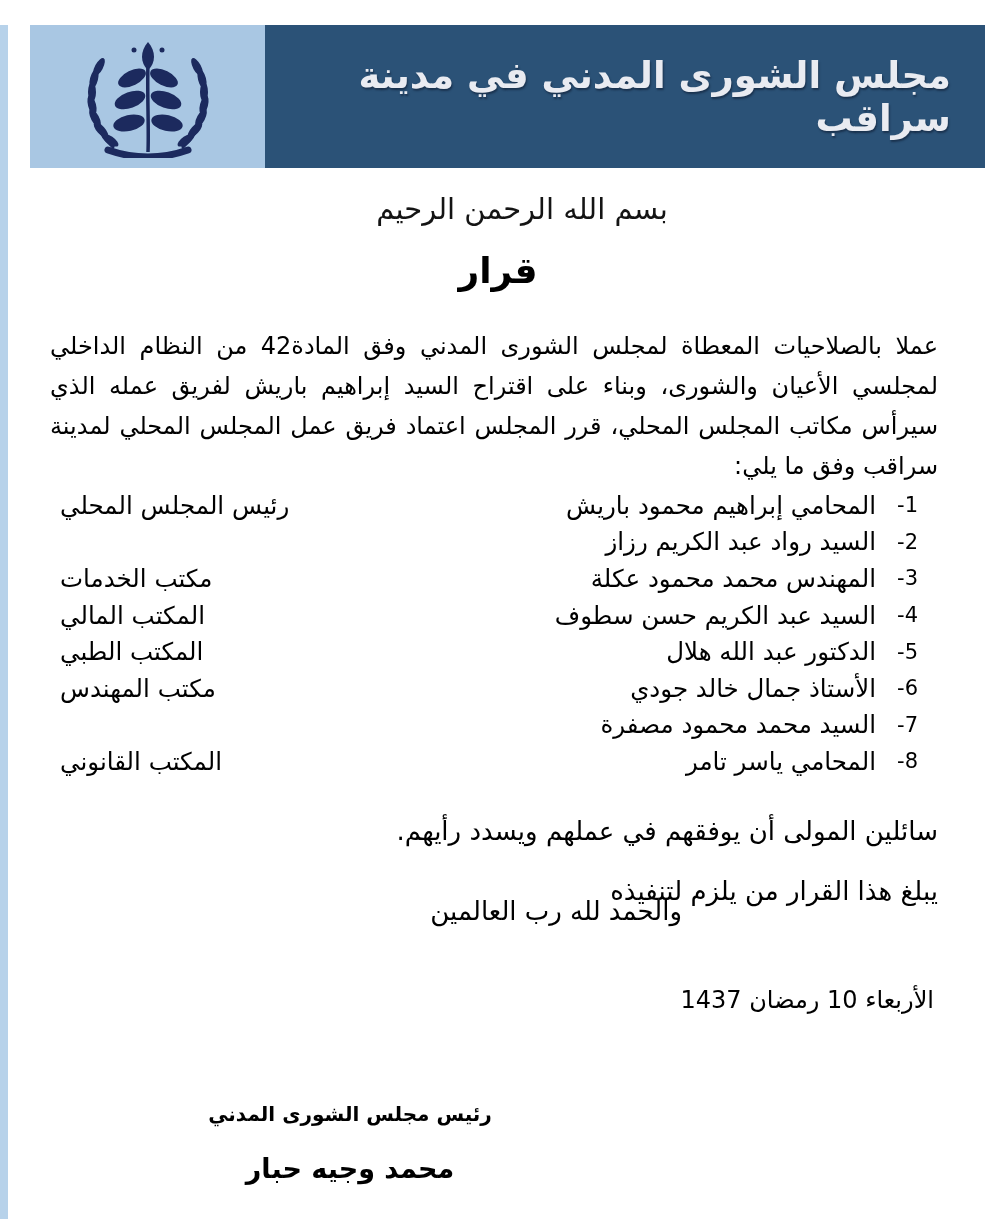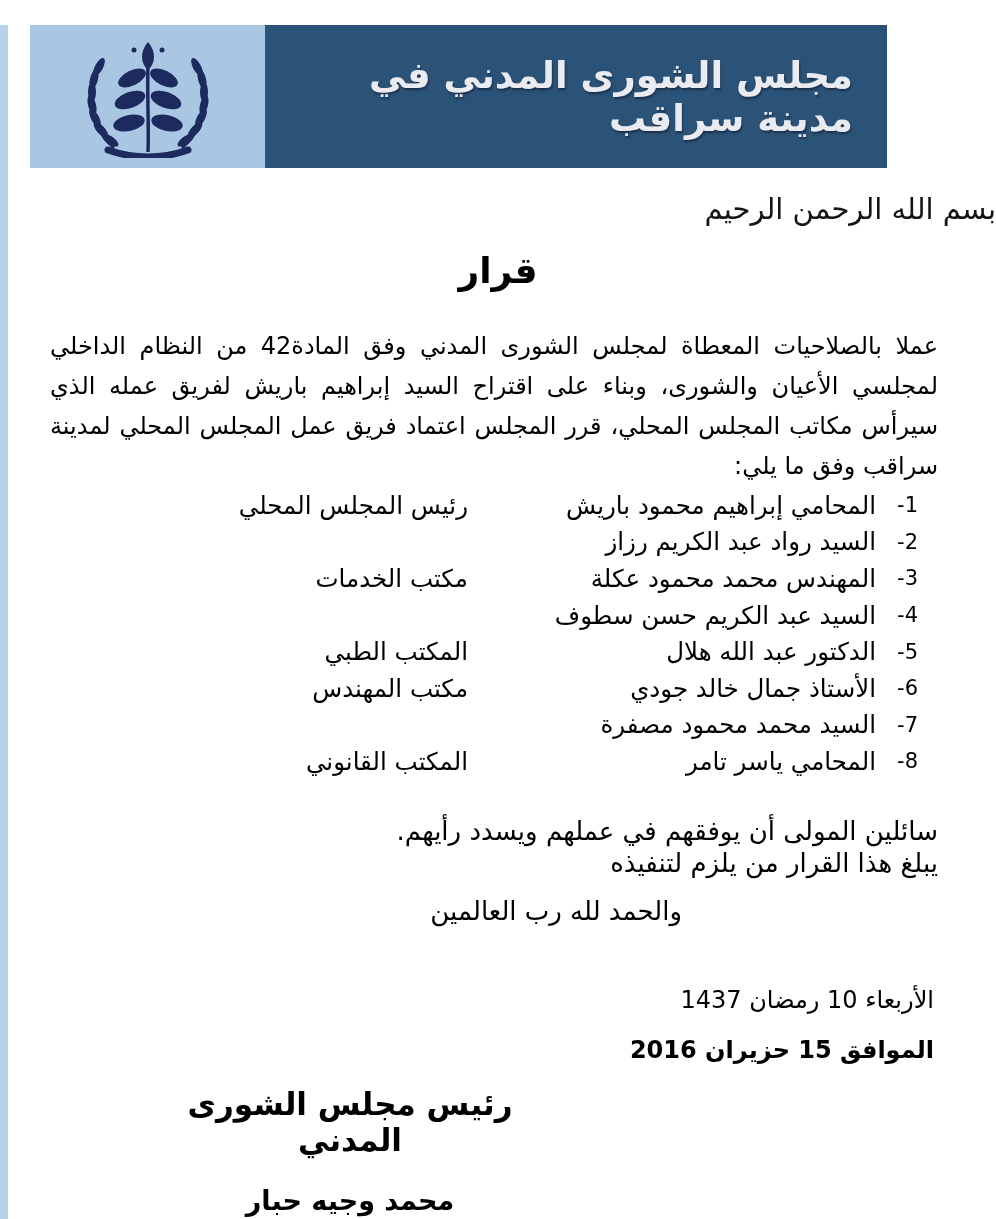--- a/index.html
+++ b/index.html
@@ -15,21 +15,21 @@
   .edge-strip {
     position: absolute;
     left: 0; top: 25px; bottom: 0;
     width: 8px;
     background: #b7d2ea;
   }
   
   .header {
     position: absolute;
     top: 25px; left: 30px;
-    width: 857px; height: 143px;
+    width: 955px; height: 143px;
     display: flex;
     direction: ltr;
   }
   .logo-box {
     width: 235px; height: 100%;
     background: #a9c7e3;
     display: flex; align-items: center; justify-content: center;
     flex: none;
   }
   .title-band {
@@ -45,20 +45,21 @@
     text-align: right;
     font-size: 37px;
     font-weight: bold;
     color: #e9ebf1;
     text-shadow: 1px 2px 2px rgba(10,20,40,0.5);
     letter-spacing: 0px;
   }
   .bismillah {
     position: absolute;
     top: 192px; left: 0; right: 0;
+    text-align: center;
     font-size: 29px;
     font-weight: 400;
     color: #141414;
     padding-left: 48px;
   }
   .decree-title {
     position: absolute;
     top: 250px; left: 0; right: 0;
     text-align: center;
     font-size: 36px;
@@ -79,35 +80,35 @@
   }
   .member-row {
     display: flex;
     align-items: center;
     height: 36.6px;
     font-size: 24.5px;
     color: #000;
   }
   .m-num  { flex: none; width: 42px; text-align: right; font-size: 21px; }
   .m-name { flex: none; width: 408px; text-align: right; }
-  .m-role { flex: 1; text-align: right; }
+  .m-role { flex: 1; text-align: left; }
   .closing-1 { position: absolute; top: 794px;  right: 58px;  font-size: 26px; color: #000; margin-top: 22px; }
-  .closing-2 { position: absolute; top: 848px;  right: 58px;  font-size: 26px; color: #000; }
+  .closing-2 { position: absolute; top: 876px;  right: 58px;  font-size: 26px; color: #000; }
   .closing-3 { position: absolute; top: 896px;  right: 314px; font-size: 26px; color: #000; }
   .date-hijri { position: absolute; top: 986px;  right: 62px; font-size: 24px; font-weight: normal; color: #000; }
   .date-greg  { position: absolute; top: 1036px; right: 62px; font-size: 24px; font-weight: bold; color: #000; }
   .signature {
     position: absolute;
     top: 1086px; left: 140px;
     width: 420px;
     text-align: center;
     font-weight: bold;
     color: #000;
   }
-  .sig-title { font-size: 31px; margin: 0 0 27px 0; }
+  .sig-title { font-size: 20px; margin: 16px 0 27px 0; }
   .sig-name  { font-size: 27px; margin: 16px; }
 </style>
 </head>
 <body>
 
 <div class="page">
 
   <div class="edge-strip"></div>
 
   <div class="header">
@@ -162,20 +163,21 @@
       <span class="m-name">السيد رواد عبد الكريم رزاز</span>
     </div>
     <div class="member-row">
       <span class="m-num">3-</span>
       <span class="m-name">المهندس محمد محمود عكلة</span>
       <span class="m-role">مكتب الخدمات</span>
     </div>
     <div class="member-row">
       <span class="m-num">4-</span>
       <span class="m-name">السيد عبد الكريم حسن سطوف</span>
+      <span class="m-role">المكتب المالي</span>
     </div>
     <div class="member-row">
       <span class="m-num">5-</span>
       <span class="m-name">الدكتور عبد الله هلال</span>
       <span class="m-role">المكتب الطبي</span>
     </div>
     <div class="member-row">
       <span class="m-num">6-</span>
       <span class="m-name">الأستاذ جمال خالد جودي</span>
       <span class="m-role">مكتب المهندس</span>
@@ -189,20 +191,19 @@
       <span class="m-name">المحامي ياسر تامر</span>
       <span class="m-role">المكتب القانوني</span>
     </div>
   </div>
 
   <div class="closing-1">سائلين المولى أن يوفقهم في عملهم ويسدد رأيهم.</div>
   <div class="closing-2">يبلغ هذا القرار من يلزم لتنفيذه</div>
   <div class="closing-3">والحمد لله رب العالمين</div>
 
   <div class="date-hijri">الأربعاء  10 رمضان  1437</div>
-  <div class="date-greg">الموافق 15 حزيران  2016</div>
 
   <div class="signature">
     <p class="sig-title">رئيس مجلس الشورى المدني</p>
     <p class="sig-name">محمد وجيه حبار</p>
   </div>
 
 </div>
 
 </body></html>

